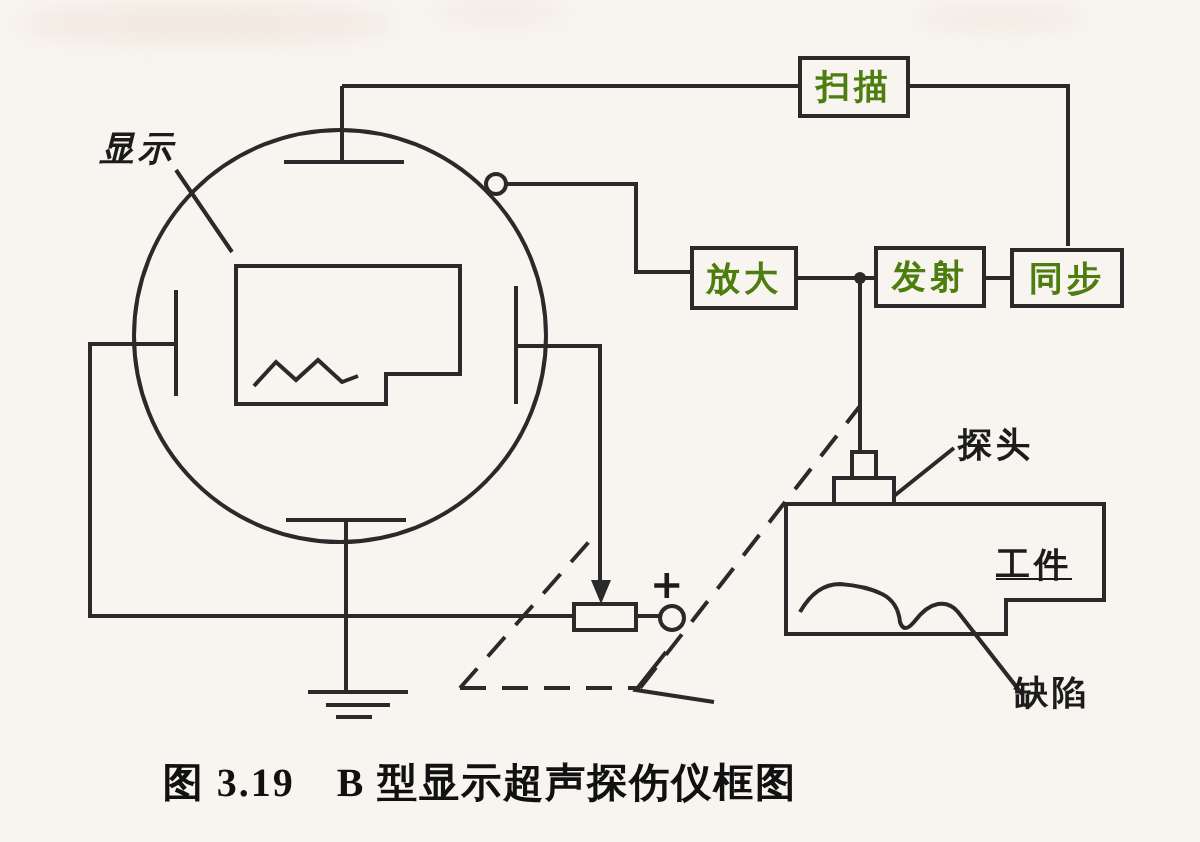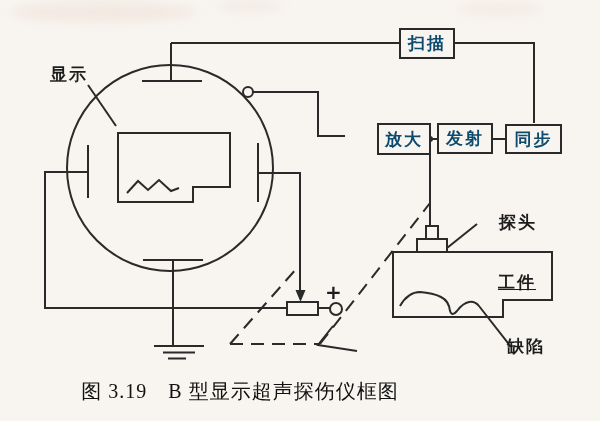--- a/index.html
+++ b/index.html
@@ -13,42 +13,42 @@
   }
   .smudge{position:absolute;border-radius:50%;filter:blur(6px);pointer-events:none;}
   svg.lines{position:absolute;left:0;top:0;}
   .blk{
     position:absolute;
     border:2px solid #2a2a2a;
     background:#f8f5f0;
     display:flex;align-items:center;justify-content:center;
     font-size:17px;font-weight:600;
     letter-spacing:2px;
-    color:#0c4a6e;
+    color:#4d7c0f;
     box-sizing:border-box;
     white-space:nowrap;
   }
   .lbl{
     position:absolute;
     font-size:17px;font-weight:600;
     letter-spacing:2px;
     color:#1c1c1c;
     white-space:nowrap;
   }
   .plus{
     position:absolute;
     font-size:20px;font-weight:700;
     font-family:"DejaVu Sans", sans-serif;
     color:#1c1c1c;
   }
   .caption{
     position:absolute;
     left:0;top:378px;width:480px;
     text-align:center;
-    font-size:20px;font-weight:400;
+    font-size:20px;font-weight:700;
     letter-spacing:1px;
     color:#111;
     white-space:nowrap;
   }
 </style>
 </head>
 <body>
 
 <div id="stage">
 
@@ -110,24 +110,24 @@
     <g stroke-dasharray="13 8">
       <path d="M230,344 H320"></path>
       <path d="M230,344 L297,268"></path>
       <path d="M320,344 L430,203"></path>
     </g>
 
     <polyline points="333,326 318,345 357,351"></polyline>
   </svg>
 
   <div class="blk" style="left:399px;top:28px;width:56px;height:31px;">扫描</div>
-  <div class="blk" style="left:345px;top:123px;width:54px;height:32px;margin-left:32px;">放大</div>
+  <div class="blk" style="left:345px;top:123px;width:54px;height:32px;">放大</div>
   <div class="blk" style="left:505px;top:124px;width:57px;height:30px;">同步</div>
   <div class="blk" style="left:437px;top:123px;width:56px;height:31px;">发射</div>
 
-  <div class="lbl" style="left:50px;top:63px;">显示</div>
-  <div class="lbl" style="left:499px;top:211px;">探头</div>
+  <div class="lbl" style="left:50px;top:63px;font-style:italic;">显示</div>
+  <div class="lbl" style="left:479px;top:211px;">探头</div>
   <div class="lbl" style="left:498px;top:271px;text-decoration:underline;">工件</div>
   <div class="lbl" style="left:507px;top:335px;">缺陷</div>
   <div class="plus" style="left:325px;top:280px;">+</div>
 
   <div class="caption">图 3.19　B 型显示超声探伤仪框图</div>
 </div>
 
 </body></html>

